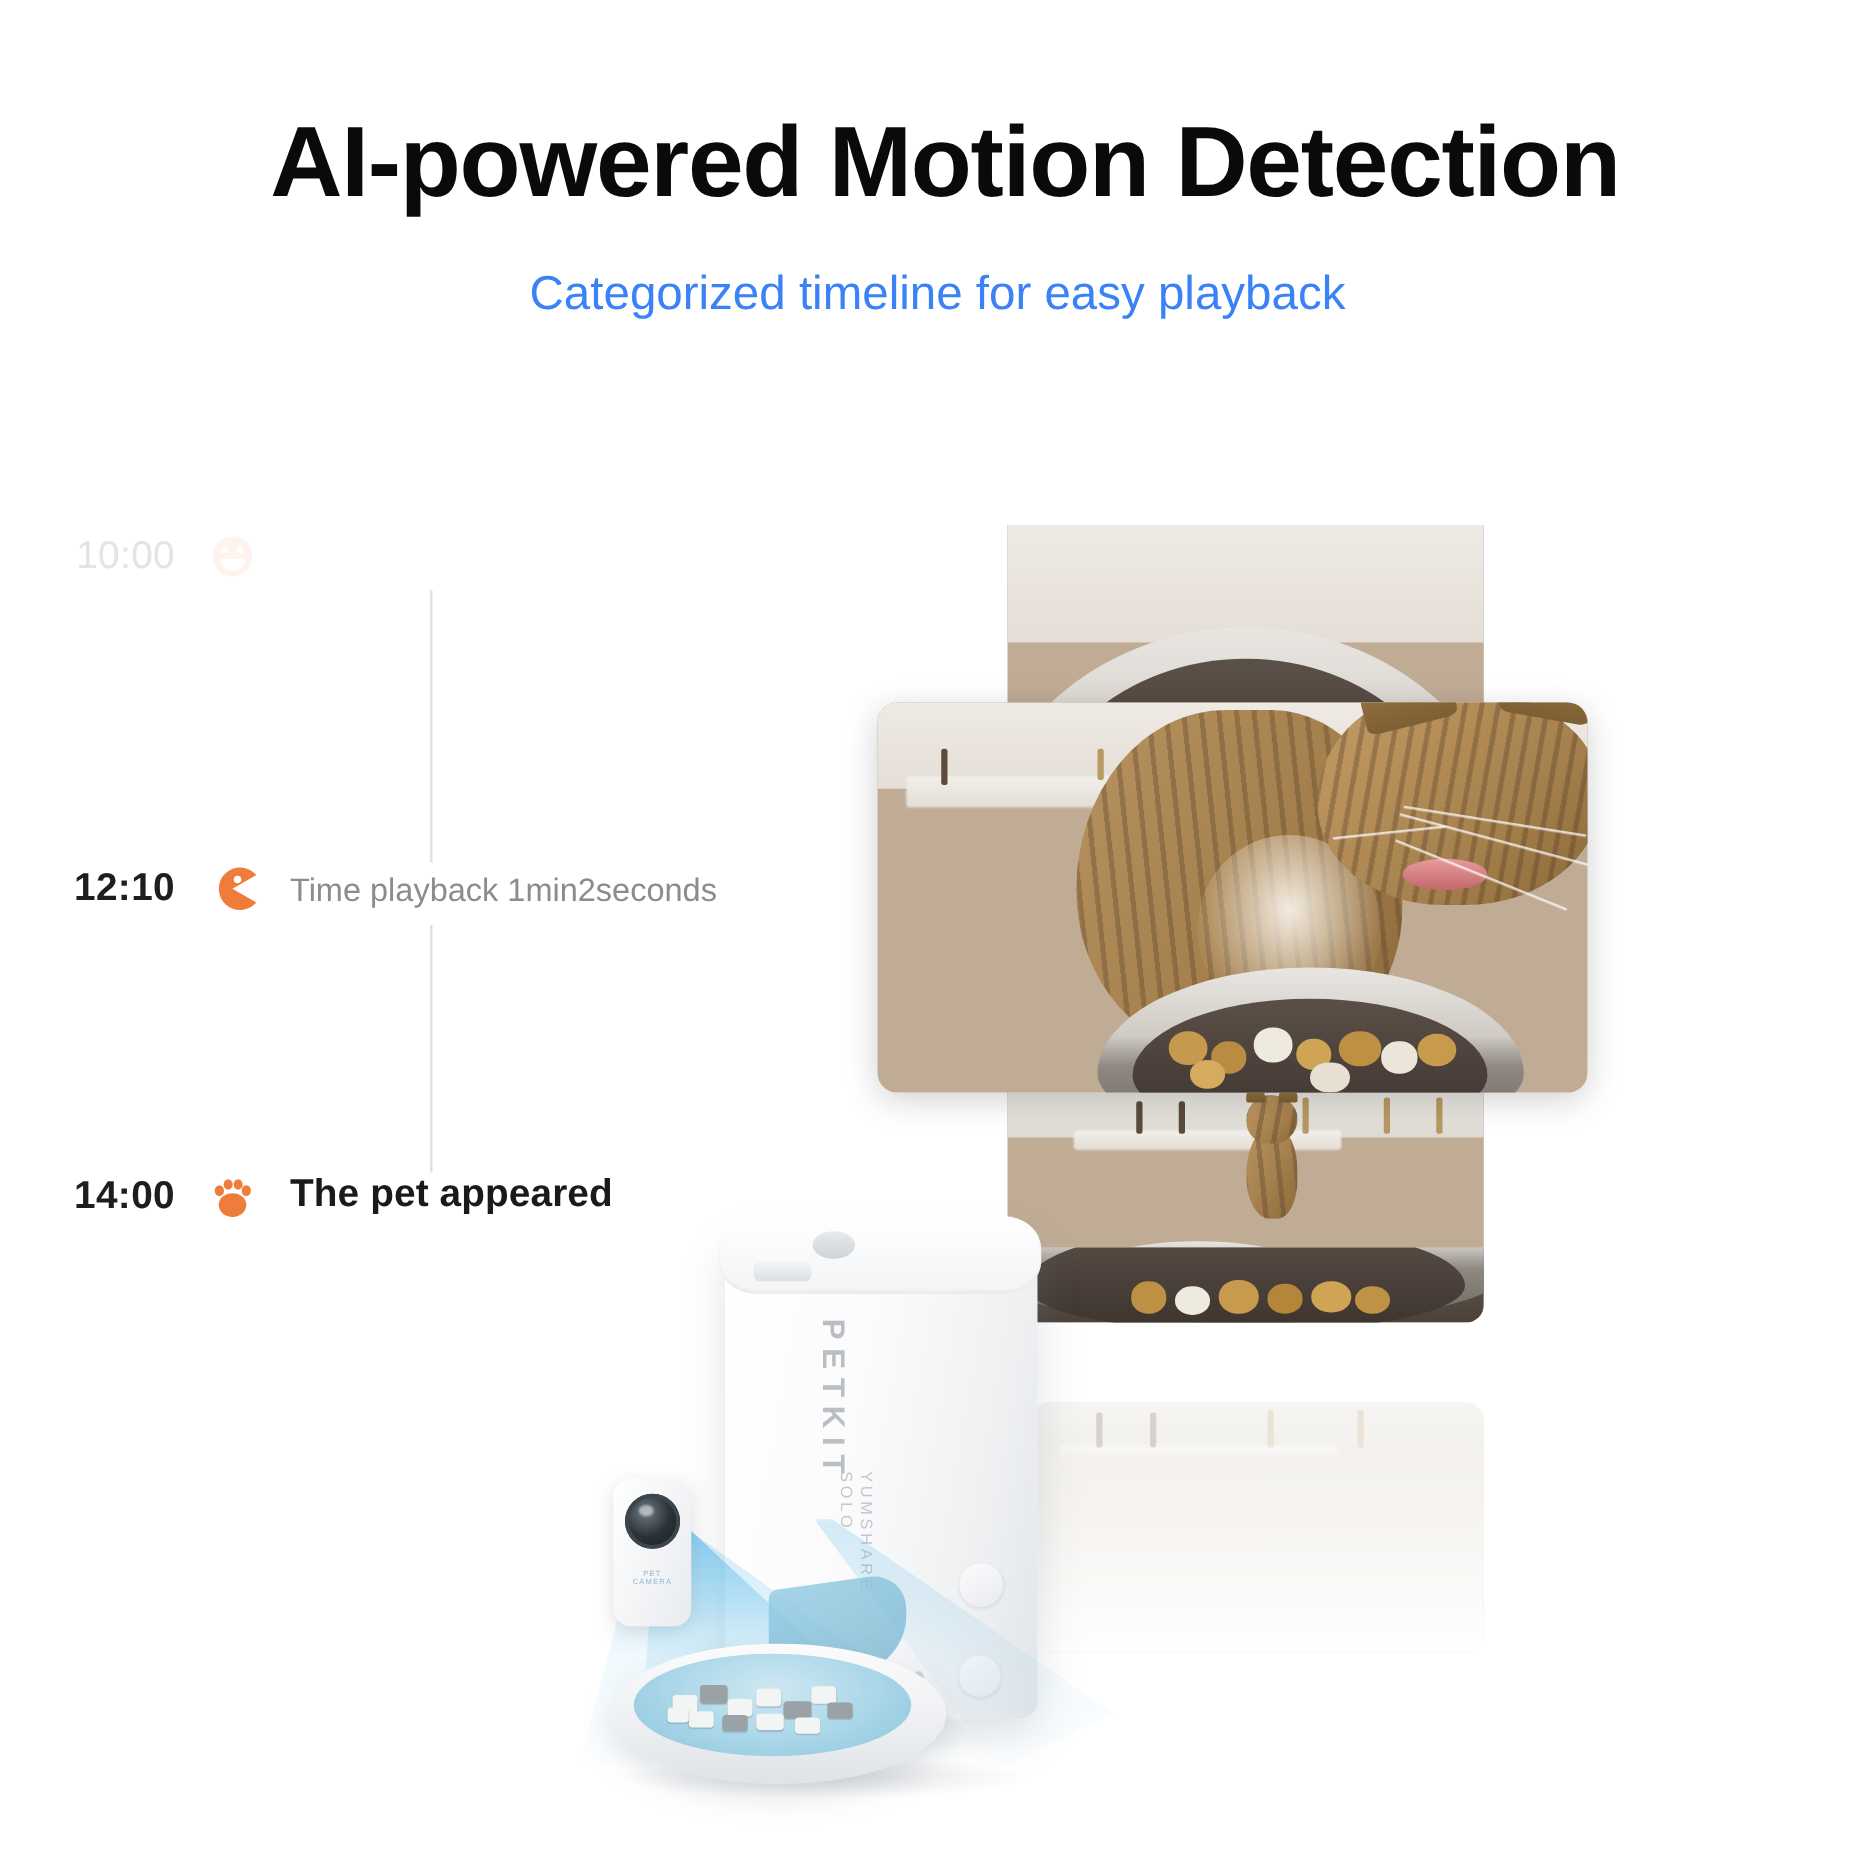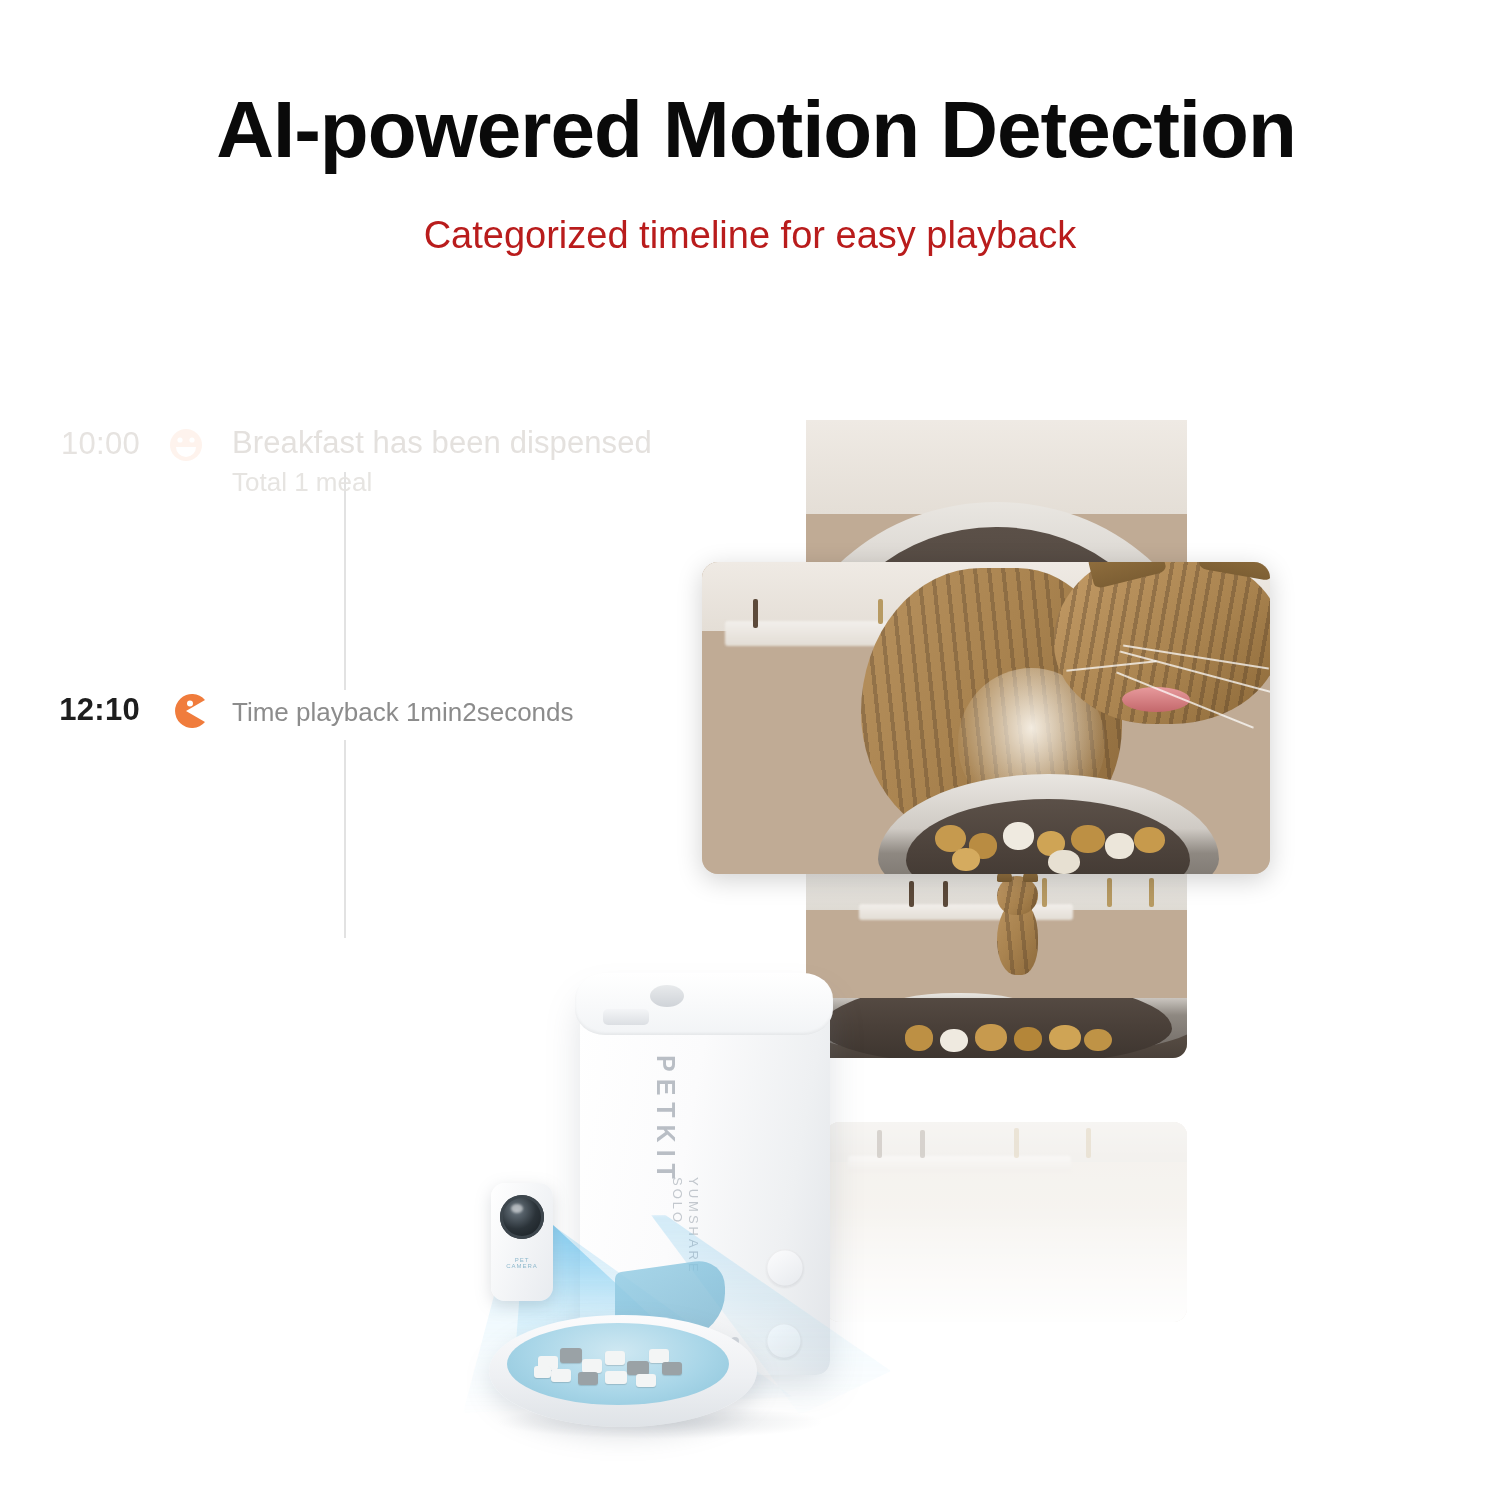--- a/index.html
+++ b/index.html
@@ -19,21 +19,21 @@
     font-weight:bold;
     color:#0a0a0a;
     letter-spacing:-1px;
     line-height:1.05;
     padding-left:12px;
   }
   .subheadline {
     margin-top:42px;
     font-size:38px;
     font-weight:normal;
-    color:#b91c1c;
+    color:#3b82f6;
   }
 
   
   .photo-stack { position:absolute; left:0; top:0; width:1500px; height:1500px; }
 
   .photo { position:absolute; overflow:hidden; background:#d8cdc2; }
 
   
   .photo-bowl-top { left:806px; top:420px; width:381px; height:205px; }
   
@@ -380,41 +380,55 @@
     <div class="tl-icon-col">
       <span class="ico">
         <svg viewBox="0 0 42 42" width="42" height="42" aria-hidden="true">
           <circle cx="21" cy="21" r="16" fill="#F07C3C" opacity="0.09"></circle>
           <circle cx="15" cy="16" r="2.6" fill="#ffffff"></circle>
           <circle cx="27" cy="16" r="2.6" fill="#ffffff"></circle>
           <path d="M11 23 a10 10 0 0 0 20 0 z" fill="#ffffff"></path>
         </svg>
       </span>
     </div>
-    <div class="tl-body">
-      <div class="tl-title">Breakfast has been dispensed</div>
-      <div class="tl-sub">Total 1 meal</div>
-    </div>
   </div>
 
   <div class="tl-row" style="top:690px;">
     <div class="tl-time">12:10</div>
     <div class="tl-icon-col">
       <span class="ico">
         <svg viewBox="0 0 42 42" width="42" height="42" aria-hidden="true">
           <path d="M21 21 L40 10 A17 17 0 1 0 40 32 Z" fill="#F07C3C"></path>
           <circle cx="25" cy="13.5" r="3" fill="#ffffff"></circle>
         </svg>
       </span>
     </div>
     <div class="tl-body">
       <div class="tl-sub">Time playback 1min2seconds</div>
     </div>
   </div>
 
+  <div class="tl-row plain" style="top:936px;">
+    <div class="tl-time">14:00</div>
+    <div class="tl-icon-col">
+      <span class="ico">
+        <svg viewBox="0 0 42 42" width="42" height="42" aria-hidden="true">
+          <ellipse cx="21" cy="28" rx="11" ry="9.5" fill="#F07C3C"></ellipse>
+          <ellipse cx="10.5" cy="16.5" rx="3.7" ry="4.3" fill="#F07C3C"></ellipse>
+          <ellipse cx="17.5" cy="11.5" rx="3.6" ry="4.2" fill="#F07C3C"></ellipse>
+          <ellipse cx="25.5" cy="11.5" rx="3.6" ry="4.2" fill="#F07C3C"></ellipse>
+          <ellipse cx="32" cy="16.5" rx="3.7" ry="4.3" fill="#F07C3C"></ellipse>
+        </svg>
+      </span>
+    </div>
+    <div class="tl-body">
+      <div class="tl-title">The pet appeared</div>
+      <div class="tl-sub"></div>
+    </div>
+  </div>
 </div>
 
 <div class="device">
 
   <div class="dev-shadow"></div>
 
   <div class="dev-body"></div>
   <div class="dev-lid"></div>
   <div class="dev-lid-knob"></div>
   <div class="dev-latch"></div>

